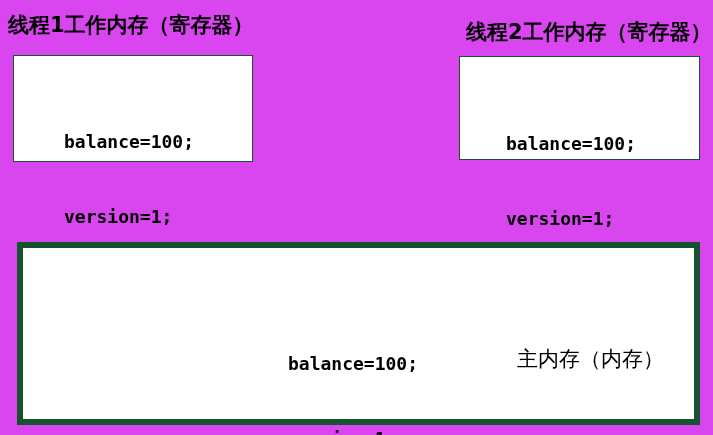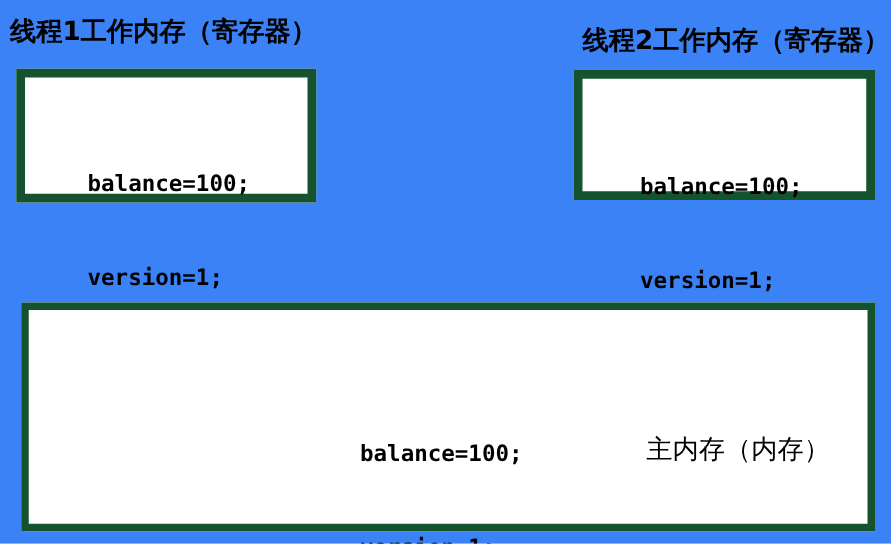--- a/index.html
+++ b/index.html
@@ -4,36 +4,36 @@
 <style>
   html, body {
     margin: 0;
     padding: 0;
     background: #ffffff;
   }
   .canvas {
     position: relative;
     width: 713px;
     height: 435px;
-    background: #3b82f6;
+    background: #d946ef;
     overflow: hidden;
     color: #000000;
   }
   .cjk-label {
     position: absolute;
     font-family: "DejaVu Sans", "Liberation Sans", sans-serif;
     font-weight: bold;
     font-size: 21px;
     line-height: 25px;
     color: #000000;
     white-space: nowrap;
   }
   .mem-box {
     position: absolute;
-    border: 7px solid #14532d;
+    border: 1px solid #14532d;
     box-sizing: border-box;
     background: #ffffff;
   }
   .code {
     font-family: "DejaVu Sans Mono", "Liberation Mono", monospace;
     font-weight: bold;
     font-size: 18px;
     line-height: 25px;
     color: #000000;
     white-space: pre;

